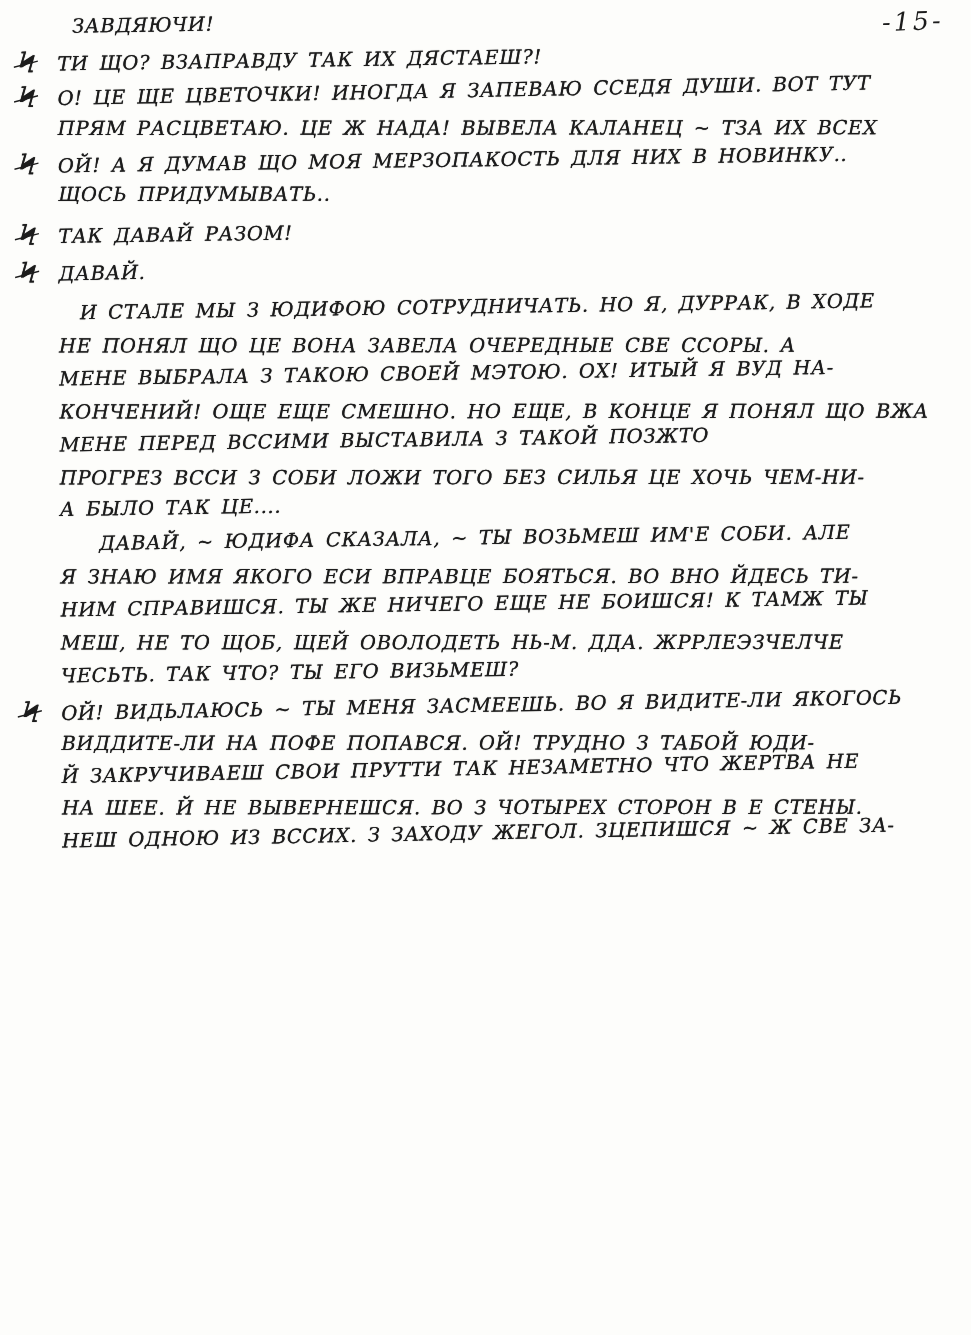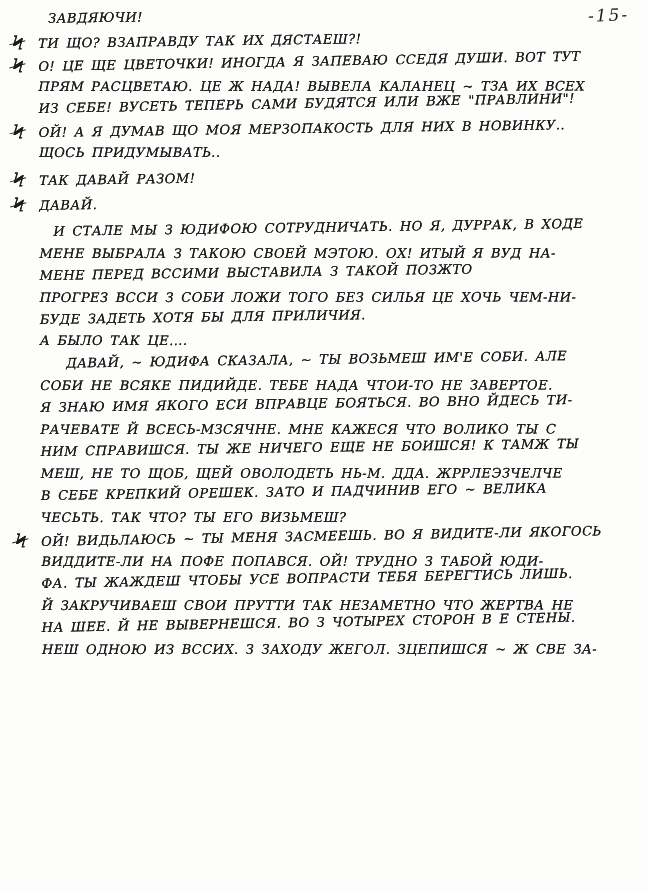--- a/index.html
+++ b/index.html
@@ -56,52 +56,48 @@
   <div class="text-col" id="manuscript">
       <div class="para">
         <div class="line" style="padding-left: 10px;"><span>завдяючи!</span></div>
       </div>
       <div class="para dialogue">
         <div class="line"><span class="marker">ϟ</span><span>ти що? взаправду так их дястаеш?!</span></div>
       </div>
       <div class="para dialogue">
         <div class="line"><span class="marker">ϟ</span><span>о! це ще цветочки! иногда я запеваю сседя души. вот тут</span></div>
         <div class="line"><span>прям расцветаю. це ж нада! вывела каланец ~ тза их всех</span></div>
-        <div class="line"><span>из себе! вусеть теперь сами будятся или вже "правлини"!</span></div>
       </div>
       <div class="para dialogue">
         <div class="line"><span class="marker">ϟ</span><span>ой! а я думав що моя мерзопакость для них в новинку..</span></div>
         <div class="line"><span>щось придумывать..</span></div>
       </div>
       <div class="para dialogue">
         <div class="line"><span class="marker">ϟ</span><span>так давай разом!</span></div>
       </div>
       <div class="para dialogue">
         <div class="line"><span class="marker">ϟ</span><span>давай.</span></div>
       </div>
       <div class="para">
         <div class="line" style="padding-left: 14px;"><span>и стале мы з юдифою сотрудничать. но я, дуррак, в ходе</span></div>
+        <div class="line"><span>не понял що це вона завела очередные све ссоры. а</span></div>
         <div class="line"><span>мене выбрала з такою своей мэтою. ох! итый я вуд на-</span></div>
+        <div class="line"><span>кончений! още еще смешно. но еще, в конце я понял що вжа</span></div>
         <div class="line"><span>мене перед вссими выставила з такой позжто</span></div>
         <div class="line"><span>прогрез всси з соби ложи того без силья це хочь чем-ни-</span></div>
-        <div class="line"><span>буде задеть хотя бы для приличия.</span></div>
         <div class="line"><span>а было так це....</span></div>
       </div>
       <div class="para">
         <div class="line" style="padding-left: 26px;"><span>давай, ~ юдифа сказала, ~ ты возьмеш им'е соби. але</span></div>
-        <div class="line"><span>соби не всяке пидийде. тебе нада чтои-то не завертое.</span></div>
         <div class="line"><span>я знаю имя якого еси вправце бояться. во вно йдесь ти-</span></div>
-        <div class="line"><span>рачевате й всесь-мзсячне. мне кажеся что волико ты с</span></div>
         <div class="line"><span>ним справишся. ты же ничего еще не боишся! к тамж ты</span></div>
         <div class="line"><span>меш, не то щоб, щей оволодеть нь-м. дда. жррлеэзчелче</span></div>
-        <div class="line"><span>в себе крепкий орешек. зато и падчинив его ~ велика</span></div>
         <div class="line"><span>чесьть. так что? ты его визьмеш?</span></div>
       </div>
       <div class="para dialogue">
         <div class="line"><span class="marker">ϟ</span><span>ой! видьлаюсь ~ ты меня засмеешь. во я видите-ли якогось</span></div>
         <div class="line"><span>виддите-ли на пофе попався. ой! трудно з табой юди-</span></div>
-        <div class="line"><span>фа. ты жаждеш чтобы усе вопрасти тебя берегтись лишь.</span></div>
         <div class="line"><span>й закручиваеш свои прутти так незаметно что жертва не</span></div>
         <div class="line"><span>на шее. й не вывернешся. во з чотырех сторон в е стены.</span></div>
         <div class="line"><span>неш одною из вссих. з заходу жегол. зцепишся ~ ж све за-</span></div>
       </div>
     </div>
 </div>
 
 </body></html>

